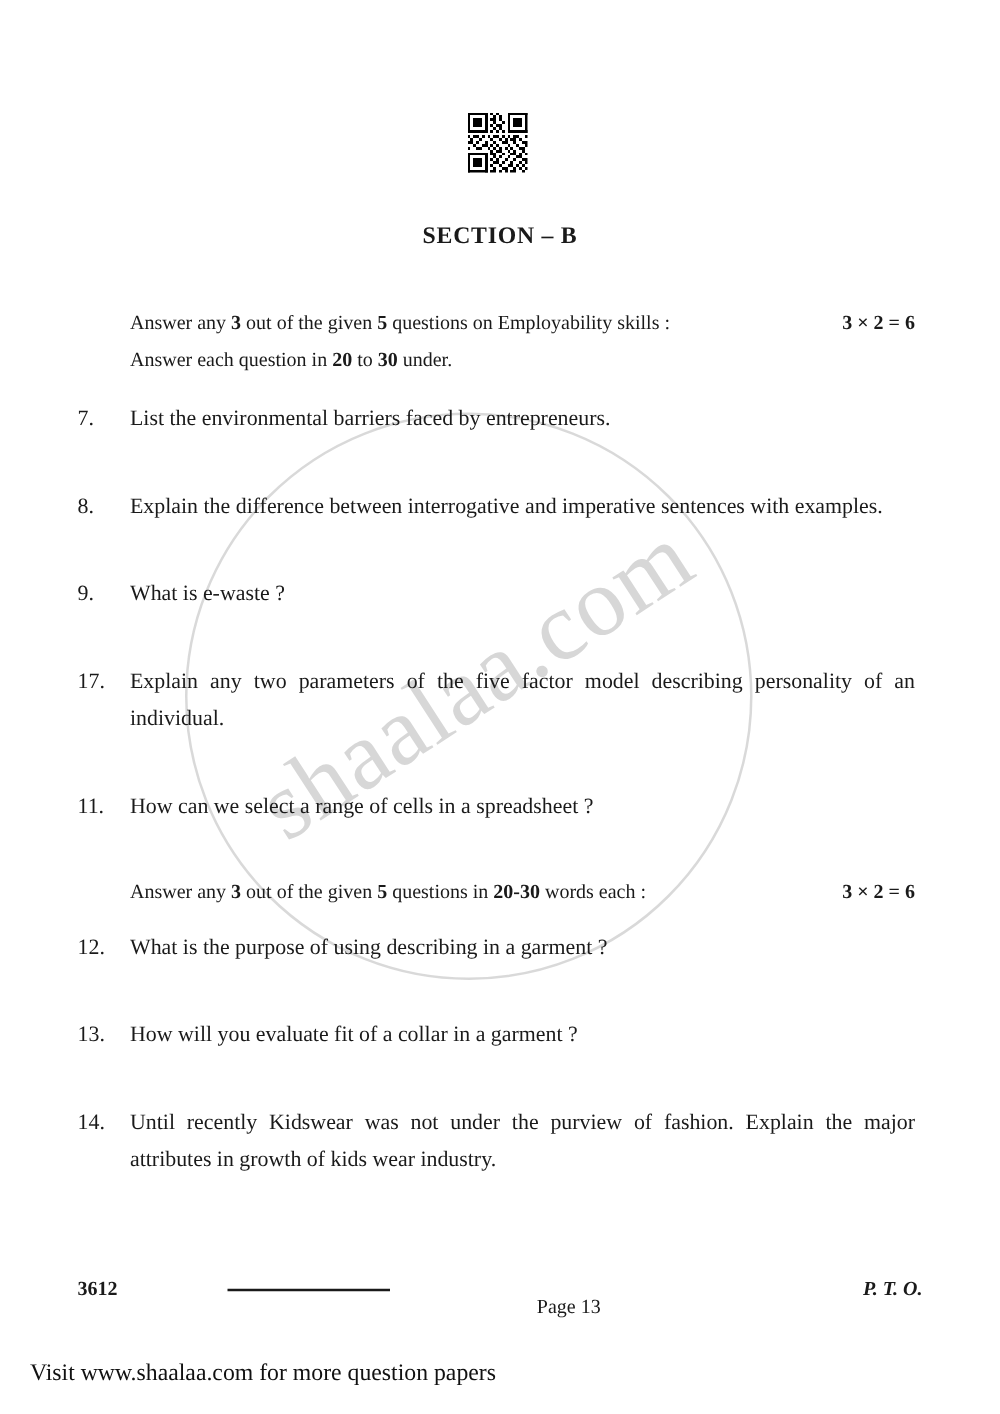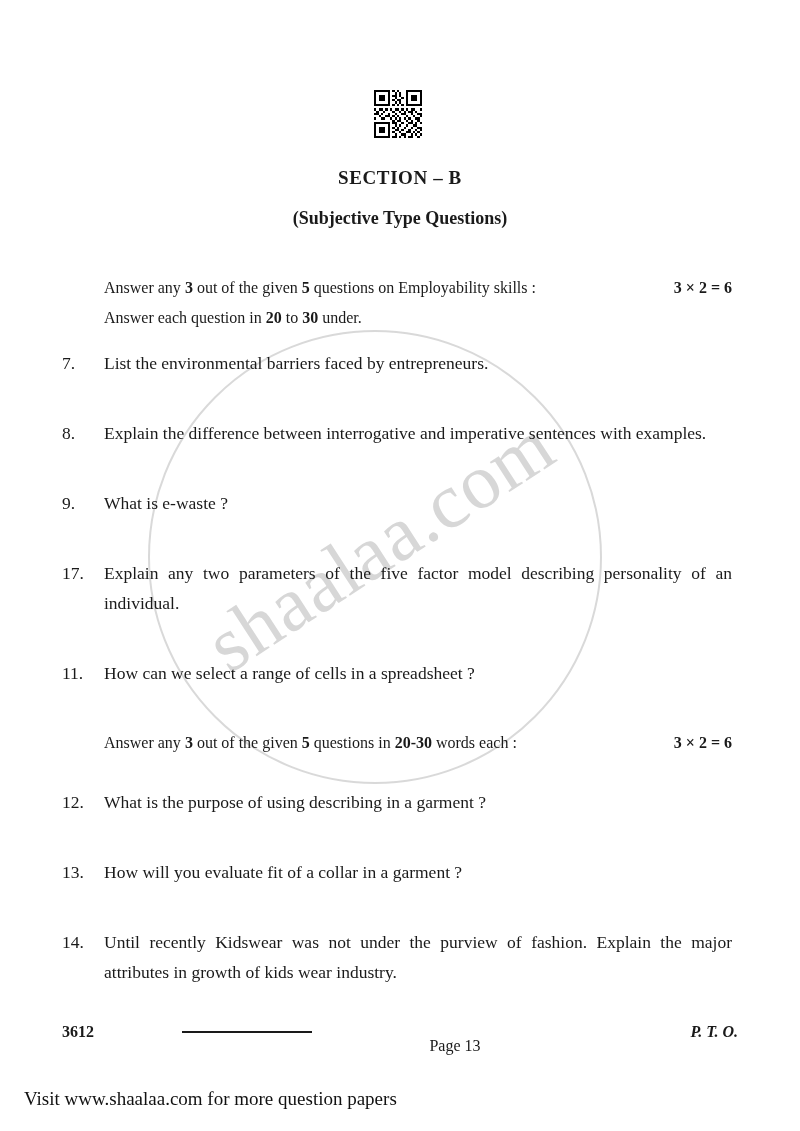--- a/index.html
+++ b/index.html
@@ -65,21 +65,21 @@
     width: 48px;
     height: 48px;
     z-index: 5;
   }
   .qr-wrap svg { display: block; }
 
   
   .content {
     position: absolute;
     left: 0;
-    top: 1px;
+    top: 12px;
     width: 800px;
     z-index: 4;
   }
 
   .section-title {
     text-align: center;
     font-weight: bold;
     font-size: 19px;
     letter-spacing: 0.6px;
     margin-top: 166px;
@@ -295,21 +295,20 @@
   </div>
 
   <div class="watermark"></div>
   <div class="watermark-text">
     <span>shaalaa.com</span>
   </div>
 
   <div class="content">
 
     <div class="section-title">SECTION – B</div>
-    <div class="section-subtitle">(Subjective Type Questions)</div>
 
     <div class="block">
 
       <div class="instr" style="margin-top:44px;">
         <span>Answer any </span><b>3</b><span> out of the given </span><b>5</b><span> questions on Employability skills :</span>
         <span class="marks">3 × 2 = 6</span>
       </div>
       <div class="instr">
         <span>Answer each question in </span><b>20</b><span> to </span><b>30</b><span> under.</span>
       </div>
@@ -337,21 +336,21 @@
       <div class="qrow" style="margin-top:40px;">
         <div class="qnum">11.</div>
         <div class="qtext">How can we select a range of cells in a spreadsheet ?</div>
       </div>
 
       <div class="instr" style="margin-top:40px;">
         <span>Answer any </span><b>3</b><span> out of the given </span><b>5</b><span> questions in </span><b>20-30</b><span> words each :</span>
         <span class="marks">3 × 2 = 6</span>
       </div>
 
-      <div class="qrow" style="margin-top:29px;align-items:flex-end;">
+      <div class="qrow" style="margin-top:13px;align-items:flex-end;">
         <div class="qnum">12.</div>
         <div class="qtext">What is the purpose of using describing in a garment ?</div>
       </div>
 
       <div class="qrow" style="margin-top:40px;">
         <div class="qnum">13.</div>
         <div class="qtext">How will you evaluate fit of a collar in a garment ?</div>
       </div>
 
       <div class="qrow" style="margin-top:40px;">

